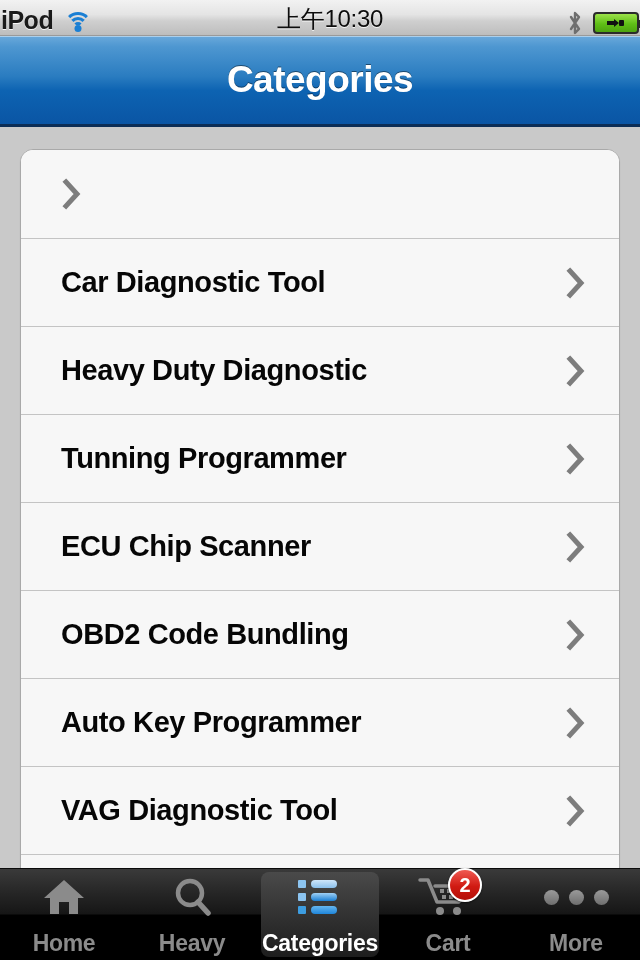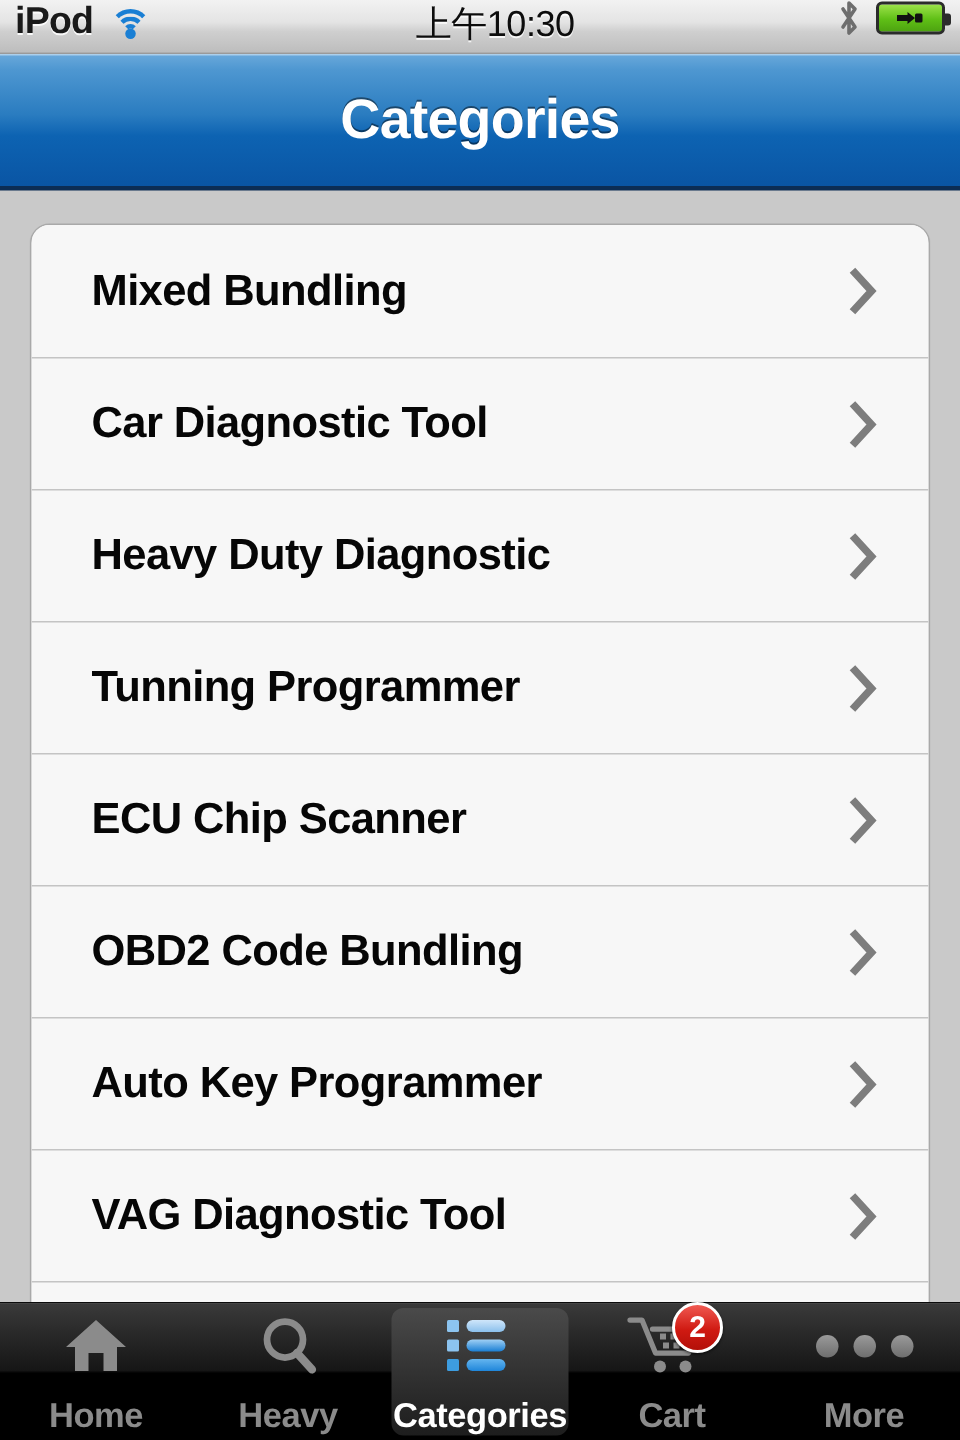--- a/index.html
+++ b/index.html
@@ -8,21 +8,21 @@
     font-family:"Liberation Sans", sans-serif;
     background:#000; overflow:hidden;
   }
   #screen { position:relative; width:640px; height:960px; background:#c9c9c9; }
 
   
   .statusbar {
     position:absolute; top:0; left:0; width:640px; height:36px;
     background:linear-gradient(to bottom,#f2f2f2 0%,#e4e4e4 42%,#cfcfcf 60%,#bdbdbd 100%);
     border-bottom:1px solid #9a9a9a;
-    display:flex; align-items:flex-start; padding:0 10px;
+    display:flex; align-items:flex-end; padding:0 1px;
   }
   .sb-left { display:flex; align-items:center; gap:10px; flex:0 0 auto; }
   .sb-carrier {
     font-size:25px; font-weight:bold; color:#1a1a1a;
     letter-spacing:-0.5px; text-shadow:0 1px 0 rgba(255,255,255,.85);
   }
   .wifi { width:30px; height:22px; position:relative; }
   .wifi i {
     position:absolute; display:block; left:50%; border-radius:50%;
     border:3.5px solid #1a7fd4; border-bottom-color:transparent;
@@ -173,21 +173,20 @@
   </div>
 
   <div class="navbar">
     <div class="nav-title">Categories</div>
   </div>
 
   <div class="scroll">
     <div class="group">
 
       <div class="row">
-        <span class="row-label">Mixed Bundling</span>
         <span class="chevron">
           <svg viewBox="0 0 22 34" width="22" height="34">
               <path d="M5 5 L16 17 L5 29" fill="none" stroke="#7d7d7d" stroke-width="5" stroke-linecap="square" stroke-linejoin="miter"></path>
             </svg>
         </span>
       </div>
 
       <div class="row">
         <span class="row-label">Car Diagnostic Tool</span>
         <span class="chevron">

